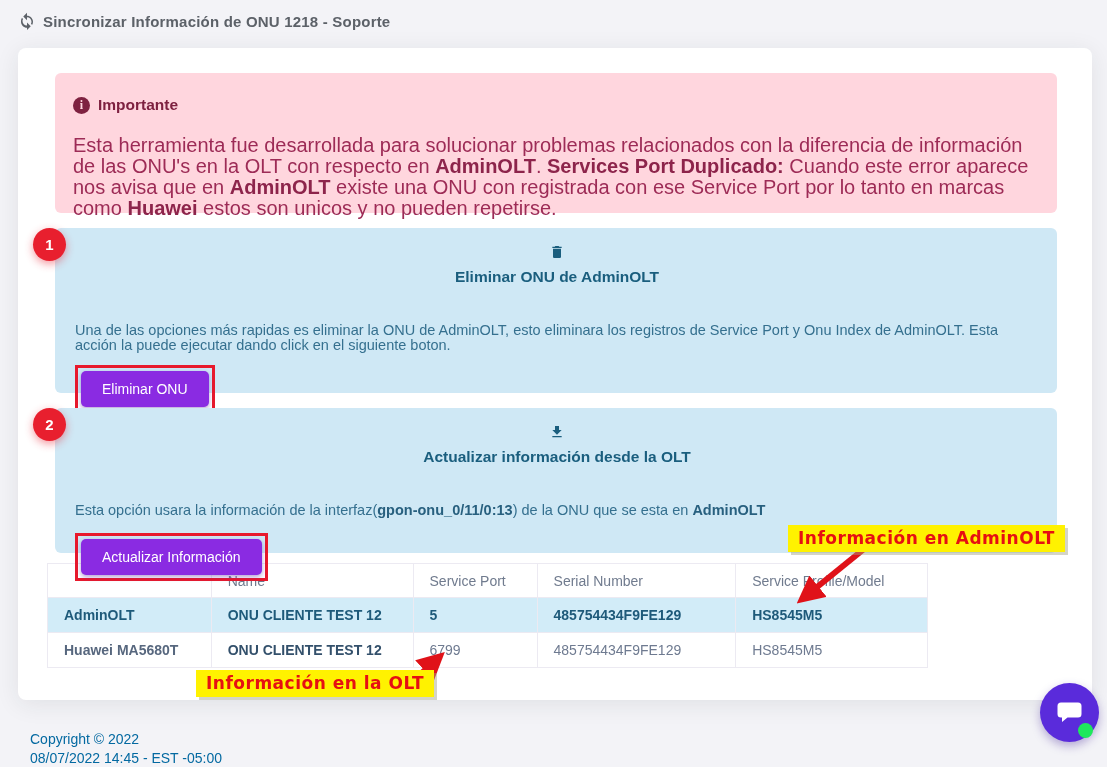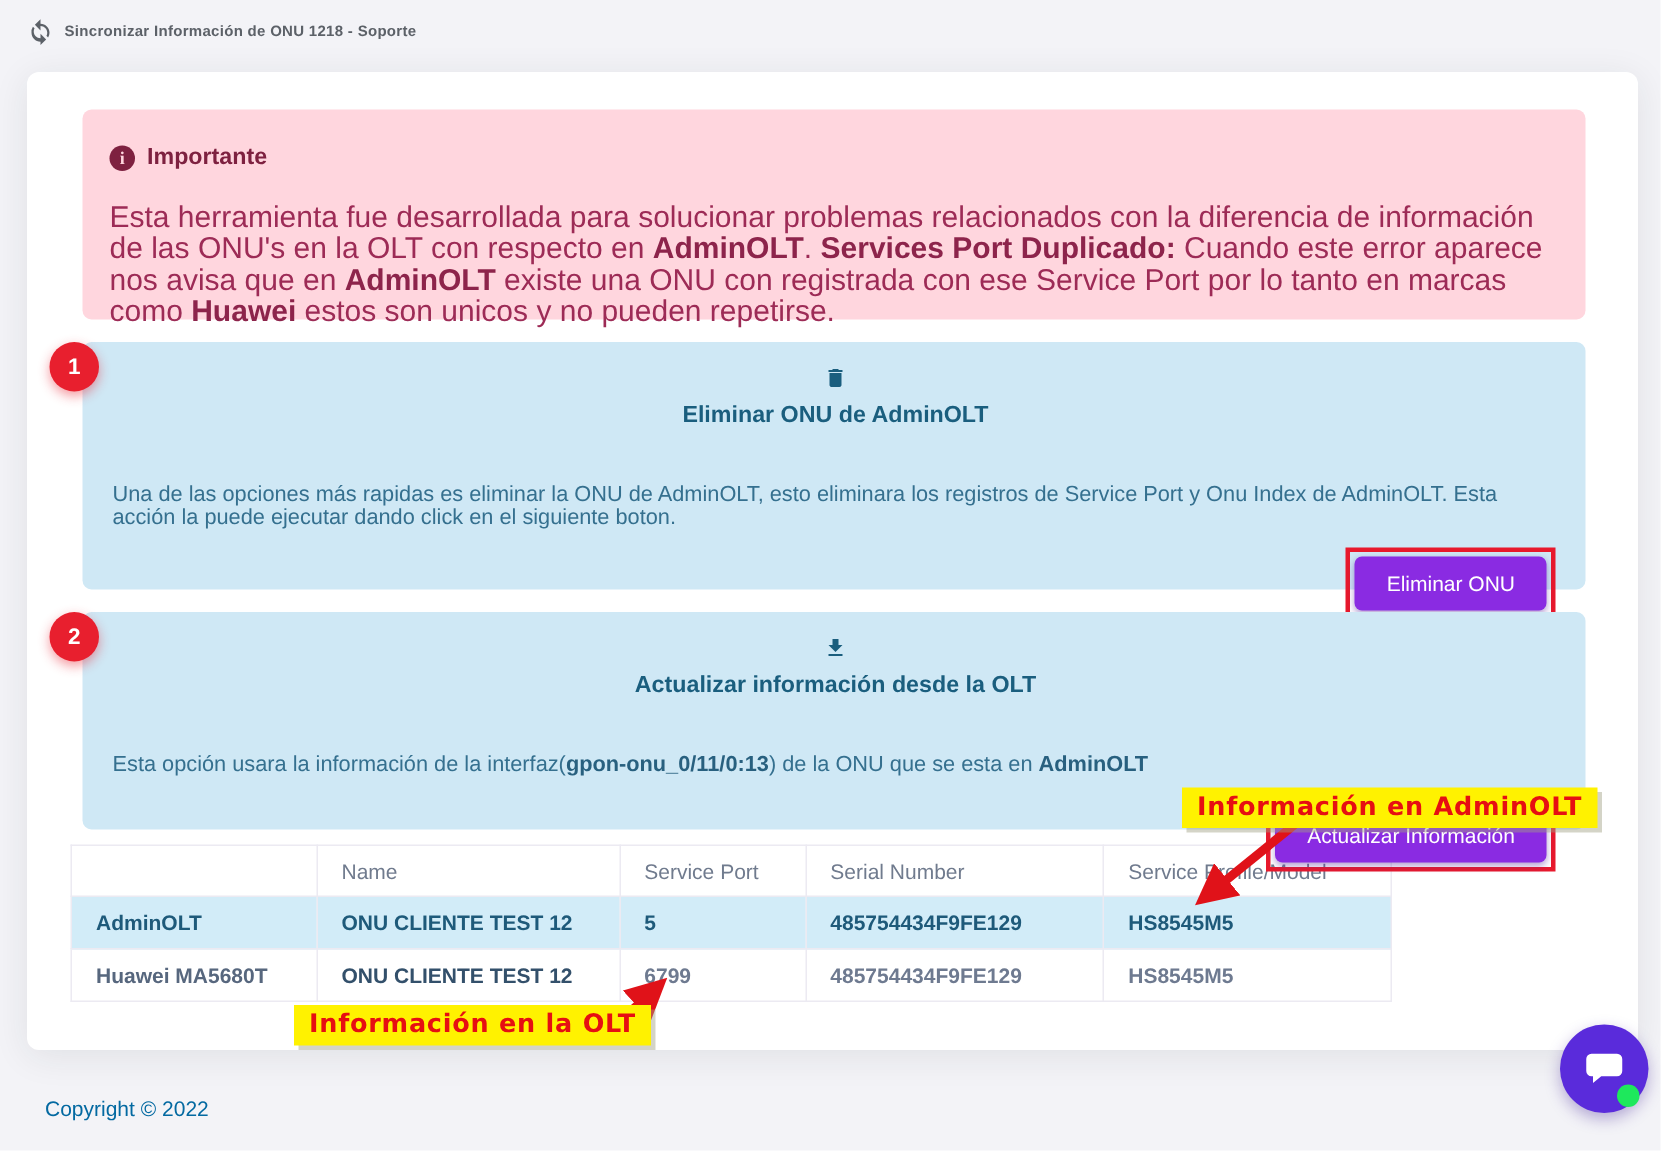--- a/index.html
+++ b/index.html
@@ -7,21 +7,21 @@
   body {
     background:#f3f3f7;
     font-family:"Liberation Sans", sans-serif;
     position:relative;
     overflow:hidden;
     color:#5e6270;
   }
   
   .page-header { display:flex; align-items:center; gap:7px; padding:8px 0 0 18px; height:34px; }
   .page-header svg { color:#5c6168; }
-  .page-title { font-size:10px; font-weight:bold; color:#5c6168; letter-spacing:.2px; }
+  .page-title { font-size:15px; font-weight:bold; color:#5c6168; letter-spacing:.2px; }
 
   
   .card {
     position:absolute; left:18px; top:48px; width:1074px; height:652px;
     background:#ffffff; border-radius:8px;
     box-shadow:0 4px 24px rgba(34,41,47,.09);
   }
 
   
   .alert-important {
@@ -47,38 +47,38 @@
   .num-badge {
     position:absolute; left:-22px; top:0; width:33px; height:33px; border-radius:50%;
     background:#e81f2e; color:#fff; font-weight:bold; font-size:15px;
     display:flex; align-items:center; justify-content:center;
     box-shadow:0 3px 8px rgba(232,31,46,.45);
   }
   .section-title { display:flex; align-items:center; gap:8px; color:#1a5e7e; font-size:15.5px; font-weight:bold; margin-left:2px;flex-direction:column; }
   .section-title svg { color:#1a5e7e; }
   .section-body { margin-top:37px; font-size:14.5px; line-height:15px; color:#35708f; }
   .section-body b { color:#28607f; }
-  .btn-row { display:flex; justify-content:flex-end; }
+  .btn-row { display:flex; justify-content:flex-start; }
   .section-1 .btn-row { margin-top:12px; }
   .section-2 .btn-row { margin-top:15px; }
   .red-box { border:3px solid #e8192c; padding:3px; }
   .btn-purple {
     background:#8a2be2; color:#ffffff; border:none; border-radius:5px;
     font-family:"Liberation Sans",sans-serif; font-size:14px;
     padding:10px 21px; cursor:pointer; box-shadow:0 2px 5px rgba(90,40,160,.45);
   }
 
   
   table.compare { margin:10px 0 0 29px; width:881px; border-collapse:collapse; background:#fff; }
   table.compare th, table.compare td {
     border:1px solid #eceaf2; font-size:14px; padding:0 16px; height:35px; text-align:left;
   }
   table.compare th { color:#707b8e; font-weight:normal; height:34px; }
   tr.row-adminolt td { background:#d2ecf8; color:#1e5a7a; font-weight:bold; }
-  tr.row-olt td { color:#6e7a90;font-weight:bold; }
+  tr.row-olt td { color:#6e7a90; }
   tr.row-olt td.c-source { color:#57677e; font-weight:bold; }
   tr.row-olt td.c-name { color:#33506b; font-weight:bold; }
 
   
   .annotation {
     position:absolute; background:#fff200; color:#e60f12;
     font-family:"DejaVu Sans",sans-serif; font-weight:bold; font-size:17px;
     padding:3px 10px 4px; letter-spacing:.5px; white-space:nowrap;
     box-shadow:3px 3px 0 rgba(160,160,130,.45); z-index:20;margin-top:16px;
   }
@@ -211,13 +211,14 @@
   <div class="chat-circle">
     <svg width="27" height="25" viewBox="0 0 27 25">
       <path fill="#ffffff" d="M5 2.5h17a3.5 3.5 0 0 1 3.5 3.5v8a3.5 3.5 0 0 1-3.5 3.5H11.5l-5.5 4.5v-4.5H5A3.5 3.5 0 0 1 1.5 14V6A3.5 3.5 0 0 1 5 2.5z"></path>
     </svg>
   </div>
   <div class="chat-online-dot"></div>
 </div>
 
 <div class="footer">
   <div>Copyright © 2022</div>
+  <div>08/07/2022 14:45 - EST -05:00</div>
 </div>
 
 </body></html>

